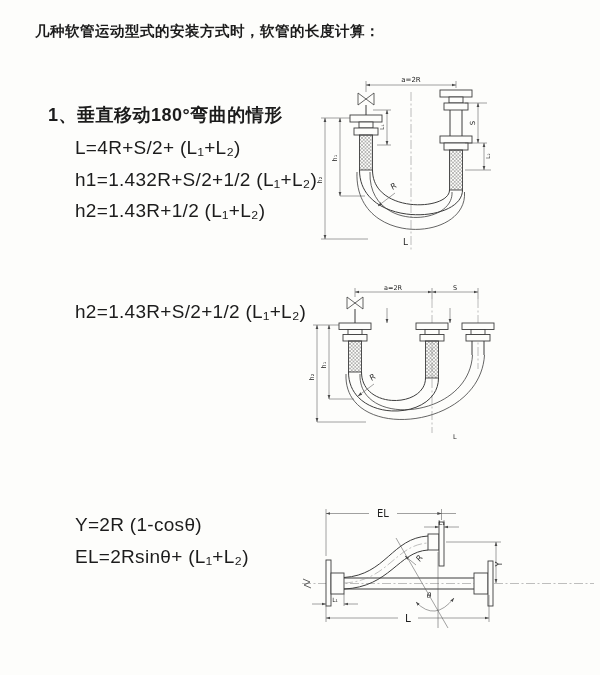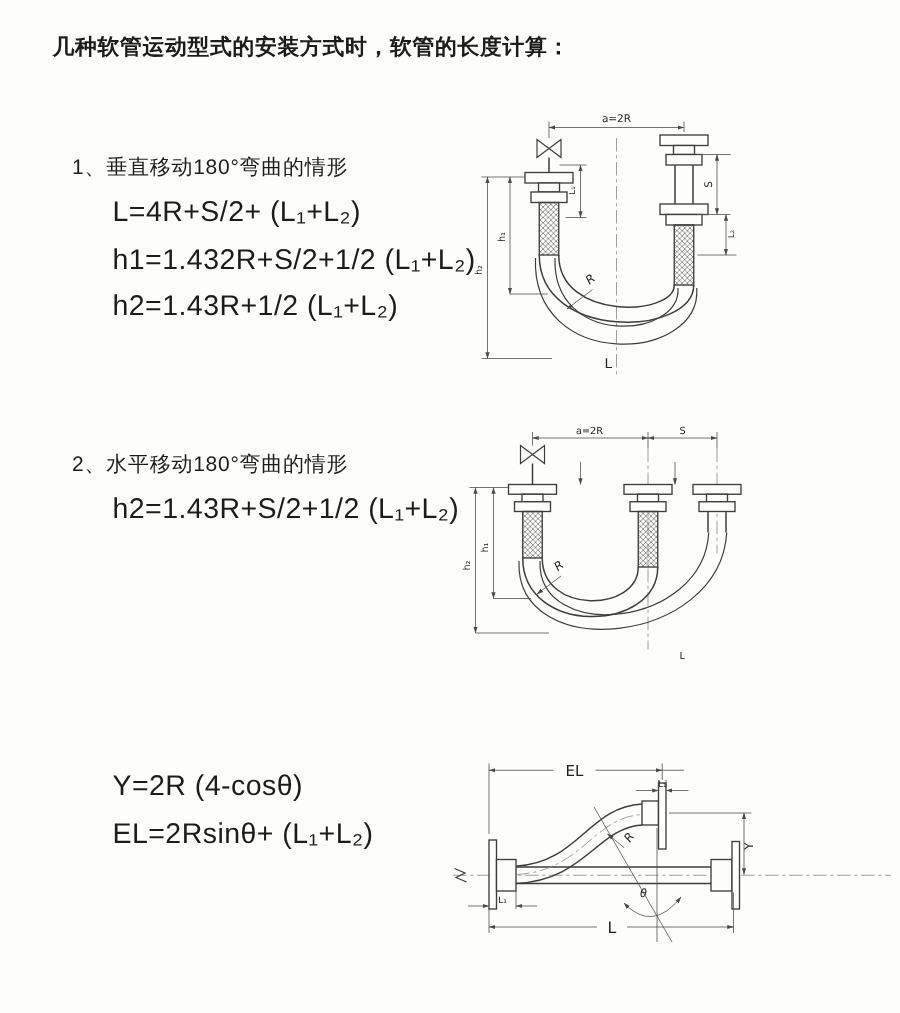--- a/index.html
+++ b/index.html
@@ -6,21 +6,21 @@
   body{
     width:600px;height:675px;position:relative;overflow:hidden;
     background:#fdfdfb;color:#1c1c1c;
     font-family:"Liberation Sans","DejaVu Sans",sans-serif;
   }
   .page-title{
     position:absolute;left:35px;top:22px;
     font-size:14.5px;font-weight:600;letter-spacing:.5px;white-space:nowrap;
   }
   .section{position:absolute;left:48px;white-space:nowrap}
-  .sec-heading{font-size:14px;font-weight:400;letter-spacing:.5px;margin:0 0 10px 0}
+  .sec-heading{font-size:18px;font-weight:700;letter-spacing:.5px;margin:0 0 10px 0}
   .formula{font-size:19px;padding-left:27px;height:31.5px;letter-spacing:.3px}
   #sec1{top:103px}
   #sec2{top:301px}
   #sec3{top:514px}
   .dg{position:absolute}
   #dg1{left:313px;top:68px}
   #dg2{left:308px;top:281px}
   #dg3{left:298px;top:498px}
   
   .dr{fill:none;stroke:#3d3d3d;stroke-width:1}
@@ -40,26 +40,25 @@
 <div class="page-title">几种软管运动型式的安装方式时，软管的长度计算：</div>
 
 <div class="section" id="sec1">
   <div class="sec-heading">1、垂直移动180°弯曲的情形</div>
   <div class="formula">L=4R+S/2+ (L₁+L₂)</div>
   <div class="formula">h1=1.432R+S/2+1/2 (L₁+L₂)</div>
   <div class="formula">h2=1.43R+1/2 (L₁+L₂)</div>
 </div>
 
 <div class="section" id="sec2">
-  <div class="sec-heading">2、水平移动180°弯曲的情形</div>
   <div class="formula">h2=1.43R+S/2+1/2 (L₁+L₂)</div>
 </div>
 
 <div class="section" id="sec3">
-  <div class="formula">Y=2R (4-cosθ)</div>
+  <div class="formula">Y=2R (1-cosθ)</div>
   <div class="formula">EL=2Rsinθ+ (L₁+L₂)</div>
 </div>
 
 <svg id="dg1" class="dg" width="275" height="195" viewBox="0 0 275 195">
   <defs>
     <marker id="ah" viewBox="0 0 10 10" refX="9.5" refY="5" markerWidth="8" markerHeight="8" orient="auto-start-reverse">
       <path d="M0,1.8 L10,5 L0,8.2 Z" fill="#4a4a4a"></path>
     </marker>
     <pattern id="hatch" width="3.5" height="3.5" patternUnits="userSpaceOnUse">
       <path d="M0,3.5 L3.5,0 M0,0 L3.5,3.5" stroke="#6a6a6a" stroke-width="0.45"></path>

